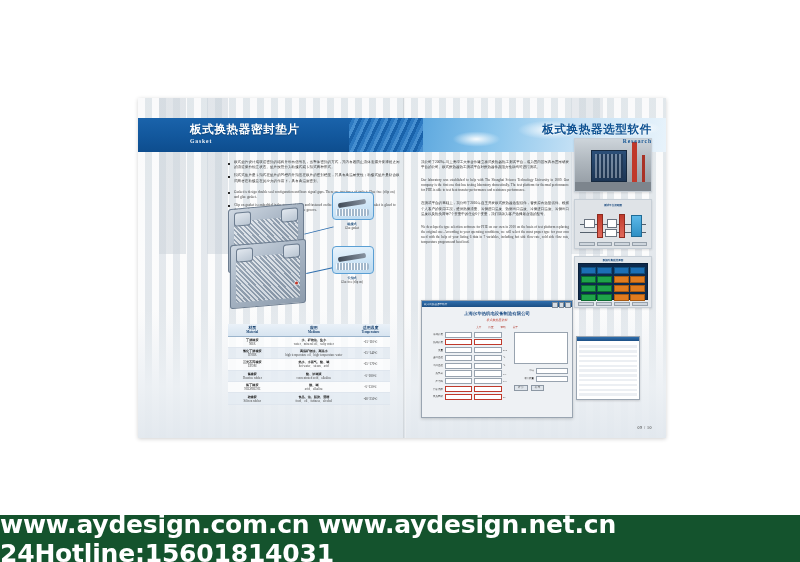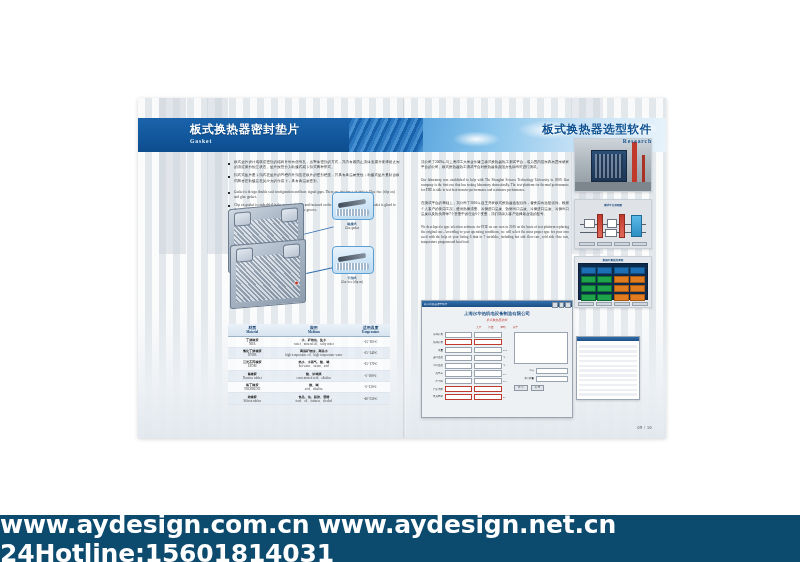--- a/index.html
+++ b/index.html
@@ -187,21 +187,21 @@
   .sw2 .t{height:4px;background:linear-gradient(180deg,#2f6fae,#1c4f84);}
   .sw2 .grid{position:absolute;left:2px;top:6px;right:2px;bottom:2px;
      background:repeating-linear-gradient(180deg,#ffffff 0 2.4px,#eceff3 2.4px 4.8px);}
   .sw2 .grid:after{content:"";position:absolute;inset:0;
      background:repeating-linear-gradient(90deg,rgba(150,160,172,.35) 0 .5px,transparent .5px 9px);}
 
   
   .pagenum{position:absolute;right:14px;bottom:8px;font-size:4px;color:#2b2b2b;letter-spacing:.5px;}
 
   
-  .banner{position:absolute;left:0;bottom:0;width:800px;height:47px;background:#0c4a6e;
+  .banner{position:absolute;left:0;bottom:0;width:800px;height:47px;background:#14532d;
           display:flex;align-items:center;justify-content:center;}
   .banner span{color:#fff;font-size:25px;font-weight:bold;letter-spacing:-.2px;
                font-family:"DejaVu Sans",sans-serif;}
 </style>
 </head>
 <body>
 
 <div class="canvas">
 
   <div class="spread">

